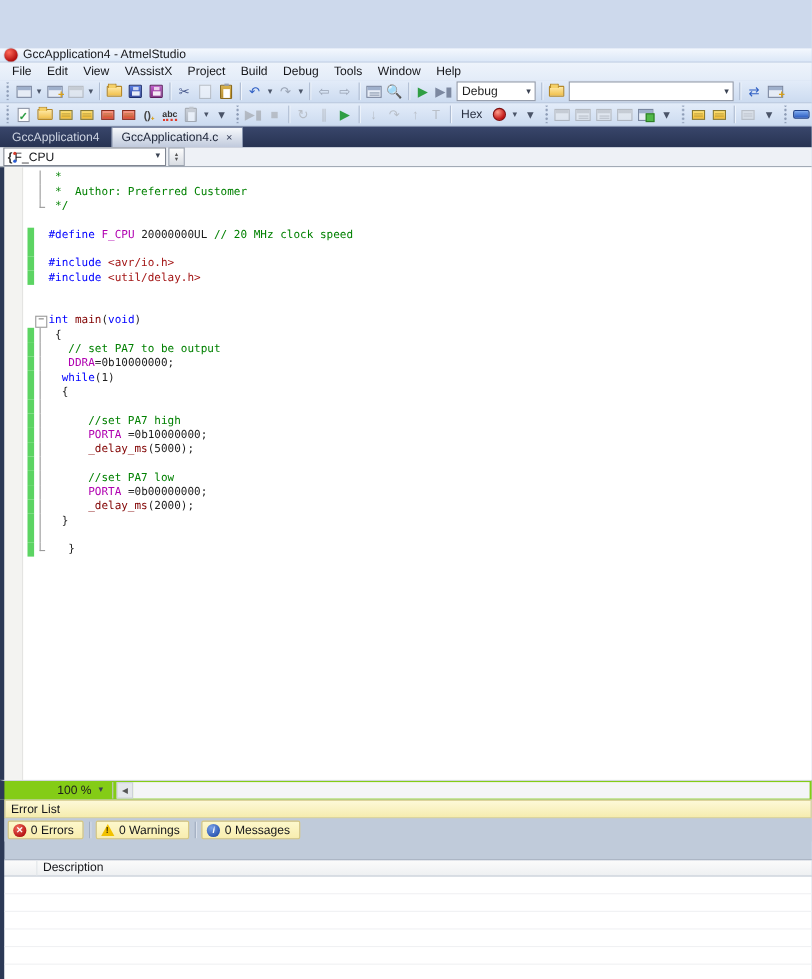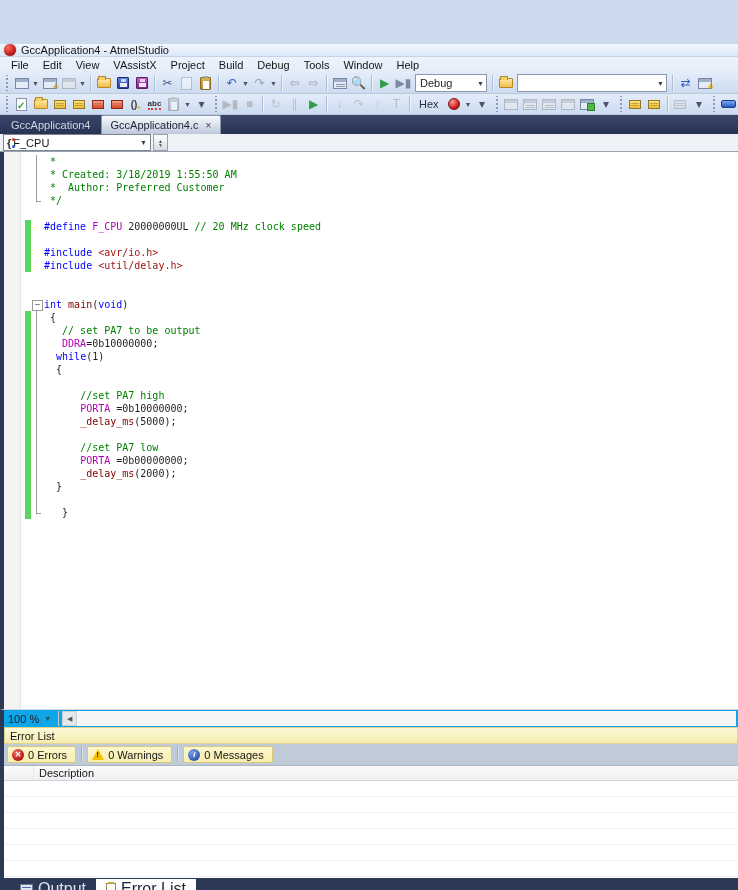--- a/index.html
+++ b/index.html
@@ -109,22 +109,22 @@
   .cbar.changed { background:#5cd463; }
   .cfold { width:13px; flex:0 0 auto; position:relative; }
   .cfold.bar:before { content:""; position:absolute; left:5px; top:0; bottom:0; width:1px; background:#9a9a9a; }
   .cfold.end:before { content:""; position:absolute; left:5px; top:0; height:7px; width:4px;
     border-left:1px solid #9a9a9a; border-bottom:1px solid #9a9a9a; }
   .cfold.box:before { content:"−"; position:absolute; left:1px; top:2px; width:9px; height:9px; line-height:7px;
     text-align:center; font-size:9px; color:#5a5a5a; border:1px solid #9a9a9a; background:#fff; }
   .c-com{color:#008000}.c-kw{color:#0000ff}.c-mac{color:#b000b0}.c-fn{color:#800000}.c-pl{color:#1e1e1e}.c-str{color:#a31515}
 
   
-  .ebottom { height:19px; background:#0ea5e9; border-top:1px solid #d2d6dc; display:flex; align-items:center;
-    border-left:4px solid #2c3956; }
+  .ebottom { height:19px; background:#84cc16; border-top:1px solid #d2d6dc; display:flex; align-items:center;
+    border-left:4px solid #2c3956;padding-left:44px; }
   .zoomctl { display:flex; align-items:center; height:17px; padding:0 4px; color:#1e1e1e; }
   .zoomctl .arrow { font-size:7px; color:#3a4252; margin-left:5px; }
   .zsep { width:1px; height:15px; background:#c4c9d0; margin:0 3px; }
   .hsl-arrow { width:15px; height:15px; display:flex; align-items:center; justify-content:center;
     font-size:7px; color:#555; background:#e4e7eb; border:1px solid #cdd2d9; }
   .hsl-track { flex:1; height:15px; background:#f4f5f7; margin-right:2px; }
 
   
   .gapbar { height:9px; background:#34405f; }
 
@@ -137,21 +137,21 @@
     background:linear-gradient(#fdf8cc,#f8edaf); border:1px solid #d9c87c; border-radius:2px; color:#15161a; }
   .err-sep { width:1px; height:15px; background:#9fabbd; box-shadow:1px 0 0 #dde4ee; margin:0 3px; }
   .ico-error { width:12px; height:12px; border-radius:50%; background:radial-gradient(circle at 35% 30%, #f26a5a, #b31212 75%);
     color:#fff; font-size:8px; line-height:12px; text-align:center; font-weight:bold; }
   .ico-warn { width:0; height:0; border-left:6px solid transparent; border-right:6px solid transparent;
     border-bottom:11px solid #f2c200; position:relative; }
   .ico-warn:after { content:"!"; position:absolute; left:-2px; top:1px; font-size:8px; font-weight:bold; color:#3a2e00; }
   .ico-info { width:12px; height:12px; border-radius:50%; background:radial-gradient(circle at 35% 30%, #7aa2e8, #2a55b0 75%);
     color:#fff; font-size:8px; line-height:12px; text-align:center; font-style:italic; font-weight:bold; }
   .err-header { height:16px; background:linear-gradient(#fbfbfb,#eef0f2); border-top:1px solid #aab4c2; border-bottom:1px solid #cfd4da;
-    display:flex; align-items:center; color:#15161a; }
+    display:flex; align-items:center; color:#15161a;margin-top:16px; }
   .err-header .col0 { width:30px; border-right:1px solid #e2e5e9; height:100%; }
   .err-header .col1 { padding-left:5px; }
   .err-grid { height:97px; background:#fff; overflow:hidden; }
   .err-row { height:16px; border-bottom:1px solid #f0f1f3; }
   .err-row:first-child { border-top:none; }
 
   
   .bottomstrip { flex:1; background:#2c3956; padding:1px 0 0 10px; display:flex; align-items:flex-start; }
   .btab { height:20px; display:flex; align-items:center; gap:5px; padding:0 10px; color:#dfe4ee; font-size:16px; }
   .btab.active { background:#fdfdfd; color:#1b2336; border-radius:0 0 2px 2px; }
@@ -396,21 +396,20 @@
     </div>
     <div class="nav-spin">
       <span>▲</span>
       <span>▼</span>
     </div>
   </div>
 
   <div class="editor" id="editor">
     <div class="gutter"></div>
   <div class="code-line"><span class="cbar"></span><span class="cfold bar"></span><span class="c-com"> *</span></div>
-      <div class="code-line"><span class="cbar"></span><span class="cfold bar"></span><span class="c-com"> * Created: 3/18/2019 1:55:50 AM</span></div>
       <div class="code-line"><span class="cbar"></span><span class="cfold bar"></span><span class="c-com"> *  Author: Preferred Customer</span></div>
       <div class="code-line"><span class="cbar"></span><span class="cfold end"></span><span class="c-com"> */</span></div>
       <div class="code-line"><span class="cbar"></span><span class="cfold"></span></div>
       <div class="code-line"><span class="cbar changed"></span><span class="cfold"></span><span class="c-kw">#define </span><span class="c-mac">F_CPU</span><span class="c-pl"> 20000000UL </span><span class="c-com">// 20 MHz clock speed</span></div>
       <div class="code-line"><span class="cbar changed"></span><span class="cfold"></span></div>
       <div class="code-line"><span class="cbar changed"></span><span class="cfold"></span><span class="c-kw">#include </span><span class="c-str">&lt;avr/io.h&gt;</span></div>
       <div class="code-line"><span class="cbar changed"></span><span class="cfold"></span><span class="c-kw">#include </span><span class="c-str">&lt;util/delay.h&gt;</span></div>
       <div class="code-line"><span class="cbar"></span><span class="cfold"></span></div>
       <div class="code-line"><span class="cbar"></span><span class="cfold"></span></div>
       <div class="code-line"><span class="cbar"></span><span class="cfold box"></span><span class="c-kw">int</span><span class="c-pl"> </span><span class="c-fn">main</span><span class="c-pl">(</span><span class="c-kw">void</span><span class="c-pl">)</span></div>

